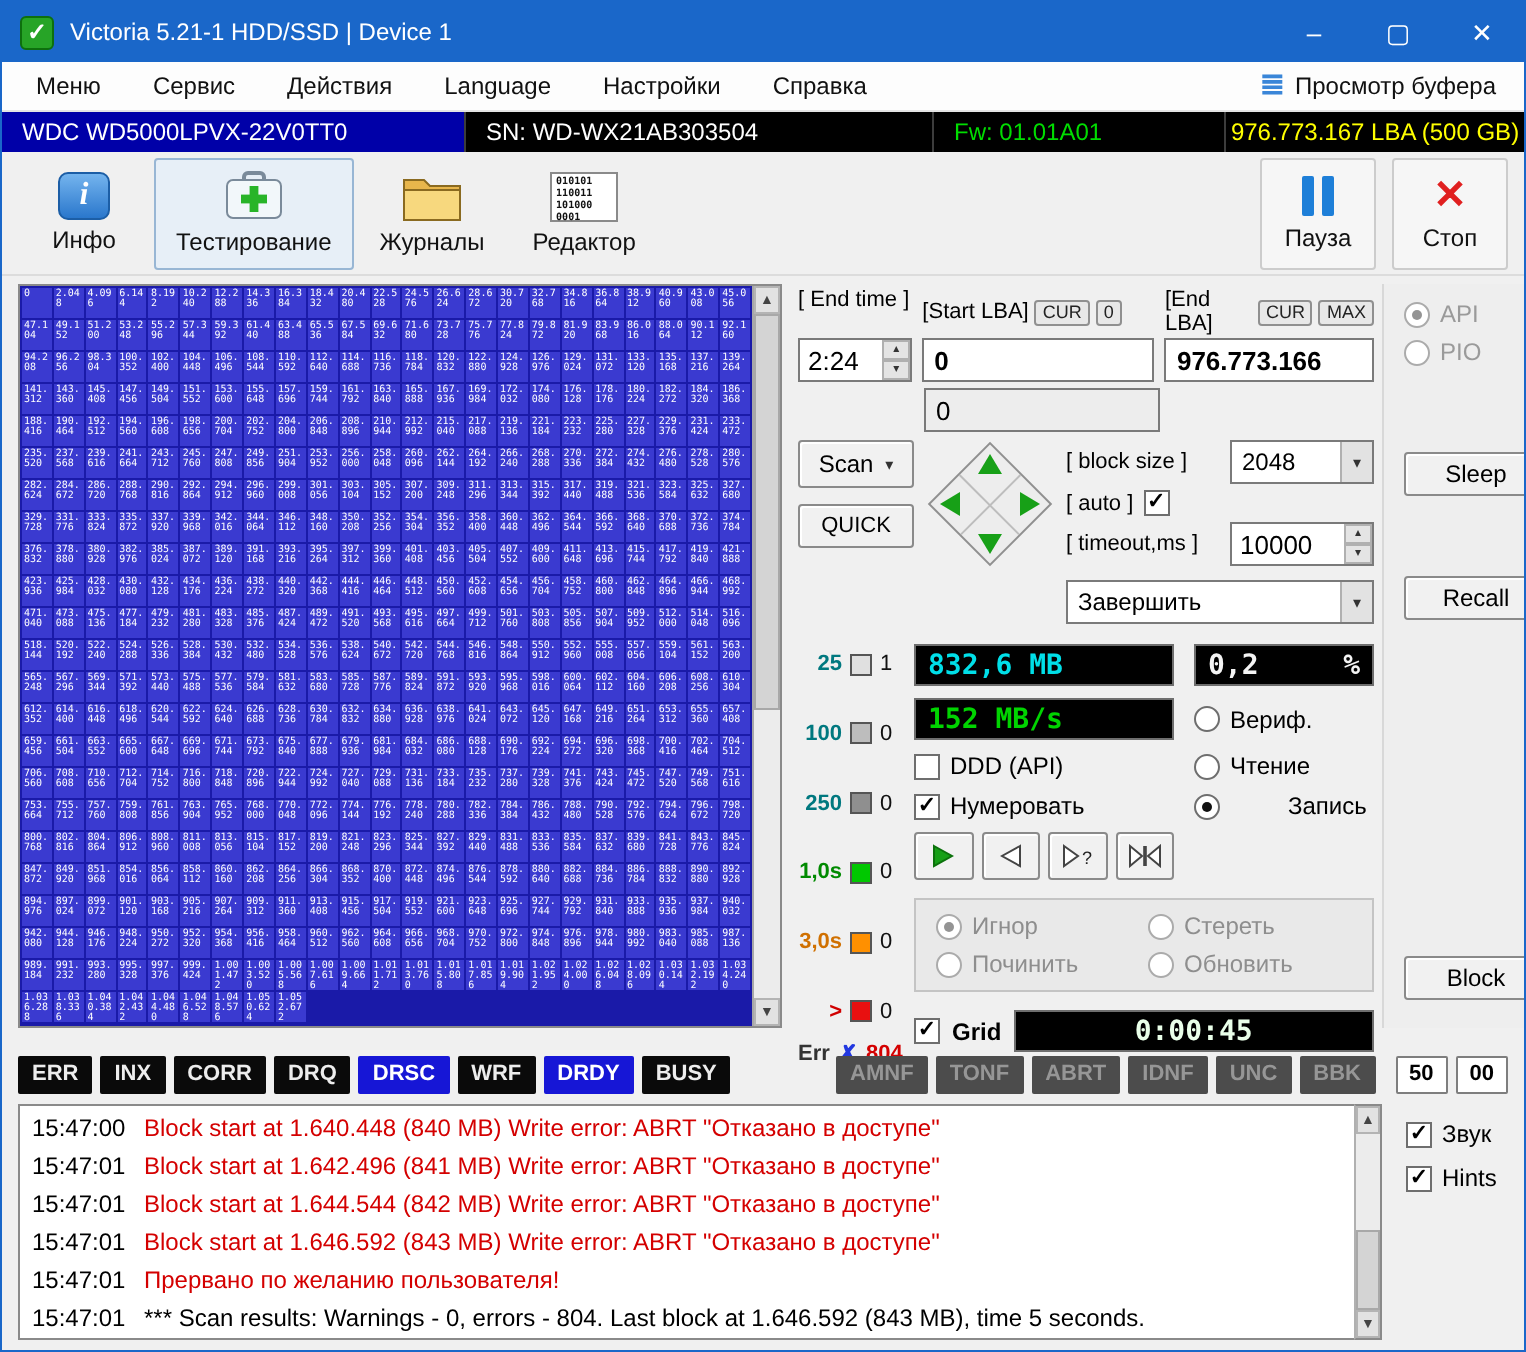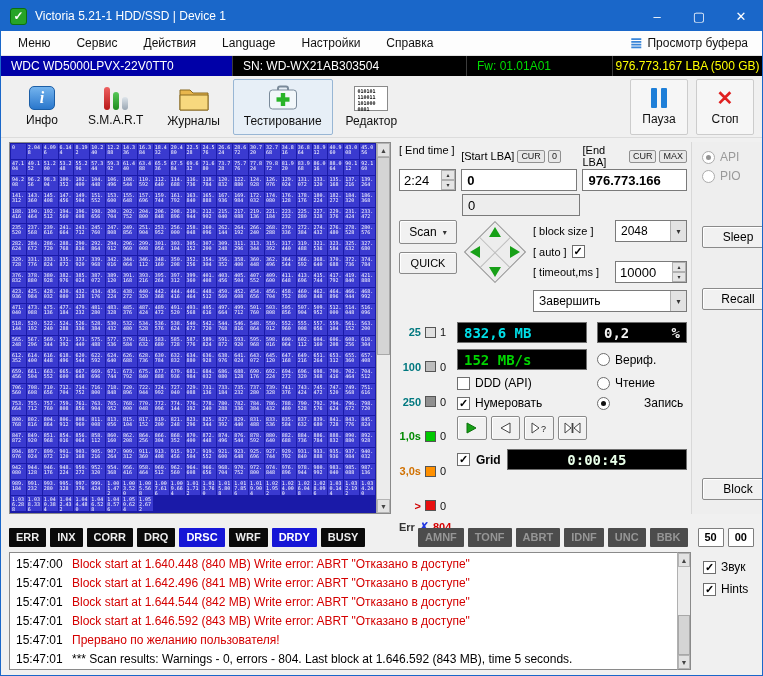--- a/index.html
+++ b/index.html
@@ -189,43 +189,35 @@
     <div class="seg seg-fw">Fw: 01.01A01</div>
     <div class="seg seg-cap">976.773.167 LBA (500 GB)</div>
   </div>
 
   <div class="toolbar">
     <div id="toolbar-buttons" style="display:flex; gap:2px;">
         <div class="tool-btn">
           <span class="ic-info">i</span>
           <span>Инфо</span>
         </div>
-        <div class="tool-btn">
-          <span class="ic-smart">
-            <i class="s1"></i>
-            <i class="s2"></i>
-            <i class="s3"></i>
-          </span>
-          <span>S.M.A.R.T</span>
-        </div>
-        <div class="tool-btn">
-          <svg width="30" height="25" viewBox="0 0 30 25">
-            <path d="M1 4 h10 l3 3 h15 v17 H1 z" fill="#e8b64c" stroke="#8a6a20"></path>
-            <path d="M1 9 h28 v15 H1 z" fill="#f7d87e" stroke="#8a6a20"></path>
-          </svg>
-          <span>Журналы</span>
-        </div>
         <div class="tool-btn active">
           <svg width="30" height="26" viewBox="0 0 30 26">
             <rect x="10" y="1.5" width="10" height="6" rx="2" fill="none" stroke="#7a8a9a" stroke-width="2"></rect>
             <rect x="1.5" y="5" width="27" height="19" rx="3" fill="#f2f7fa" stroke="#7a8a9a"></rect>
             <rect x="12.8" y="8" width="4.4" height="13" fill="#28b428"></rect>
             <rect x="8.5" y="12.3" width="13" height="4.4" fill="#28b428"></rect>
           </svg>
           <span>Тестирование</span>
+        </div>
+        <div class="tool-btn">
+          <svg width="30" height="25" viewBox="0 0 30 25">
+            <path d="M1 4 h10 l3 3 h15 v17 H1 z" fill="#e8b64c" stroke="#8a6a20"></path>
+            <path d="M1 9 h28 v15 H1 z" fill="#f7d87e" stroke="#8a6a20"></path>
+          </svg>
+          <span>Журналы</span>
         </div>
         <div class="tool-btn">
           <span class="ic-editor">010101<br>110011<br>101000<br>0001</span>
           <span>Редактор</span>
         </div>
       </div>
     <div style="margin-left:auto; display:flex; gap:8px;">
       <div class="tool-btn framed">
         <span class="pause-ic">
             <i></i>
@@ -930,20 +922,38 @@
               <div class="pbtn">
                 <svg width="17" height="12">
                     <polygon points="1,1 7,6 1,11" fill="#ffffff" stroke="#444444"></polygon>
                     <rect x="7.6" y="1" width="1.8" height="10" fill="#444444"></rect>
                     <polygon points="16,1 10,6 16,11" fill="#ffffff" stroke="#444444"></polygon>
                   </svg>
               </div>
             </div>
             <div></div>
           </div>
+          <div class="dis-panel">
+            <div class="opt">
+              <span class="radio dis on"></span>
+              <span class="opt-lbl">Игнор</span>
+            </div>
+            <div class="opt">
+              <span class="radio dis"></span>
+              <span class="opt-lbl">Стереть</span>
+            </div>
+            <div class="opt">
+              <span class="radio dis"></span>
+              <span class="opt-lbl">Починить</span>
+            </div>
+            <div class="opt">
+              <span class="radio dis"></span>
+              <span class="opt-lbl">Обновить</span>
+            </div>
+          </div>
           <div class="grid-row">
             <span class="cb">✓</span>
             <span class="grid-lbl">Grid</span>
             <div class="lcd white" style="color:#e9ffe9; justify-content:center;">0:00:45</div>
           </div>
         </div>
       </div>
     </div>
 
     <div class="strip">

